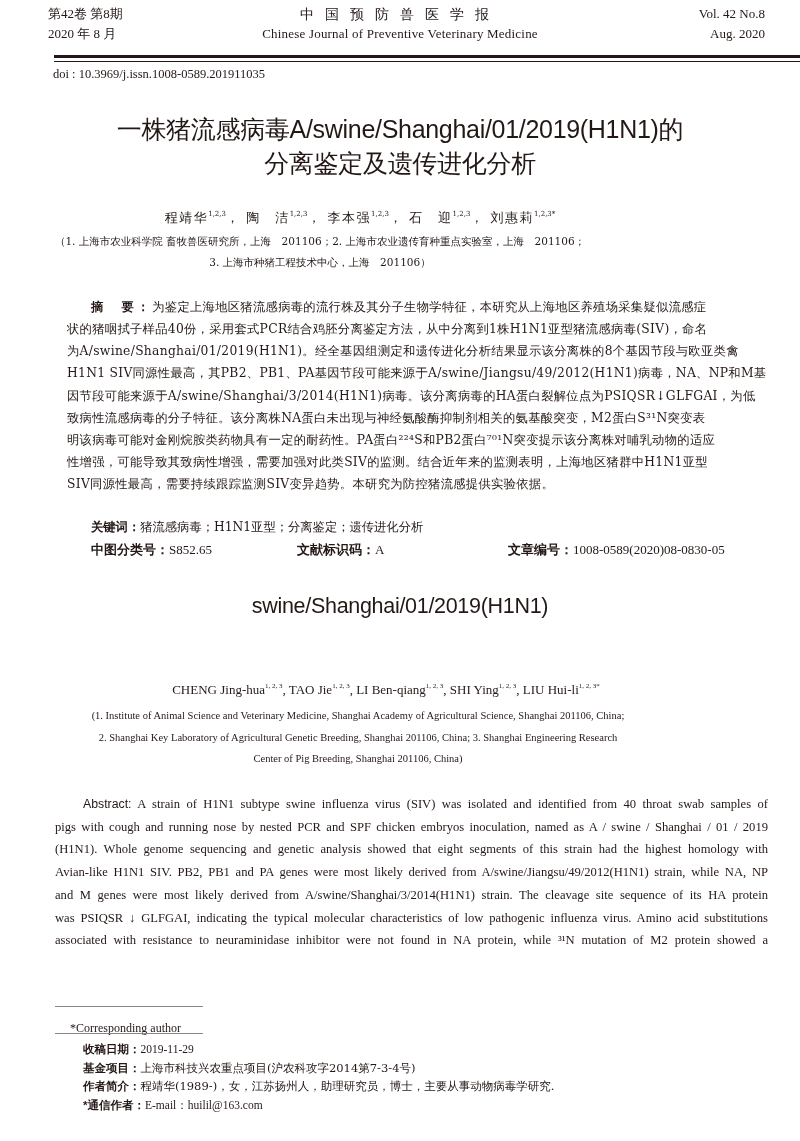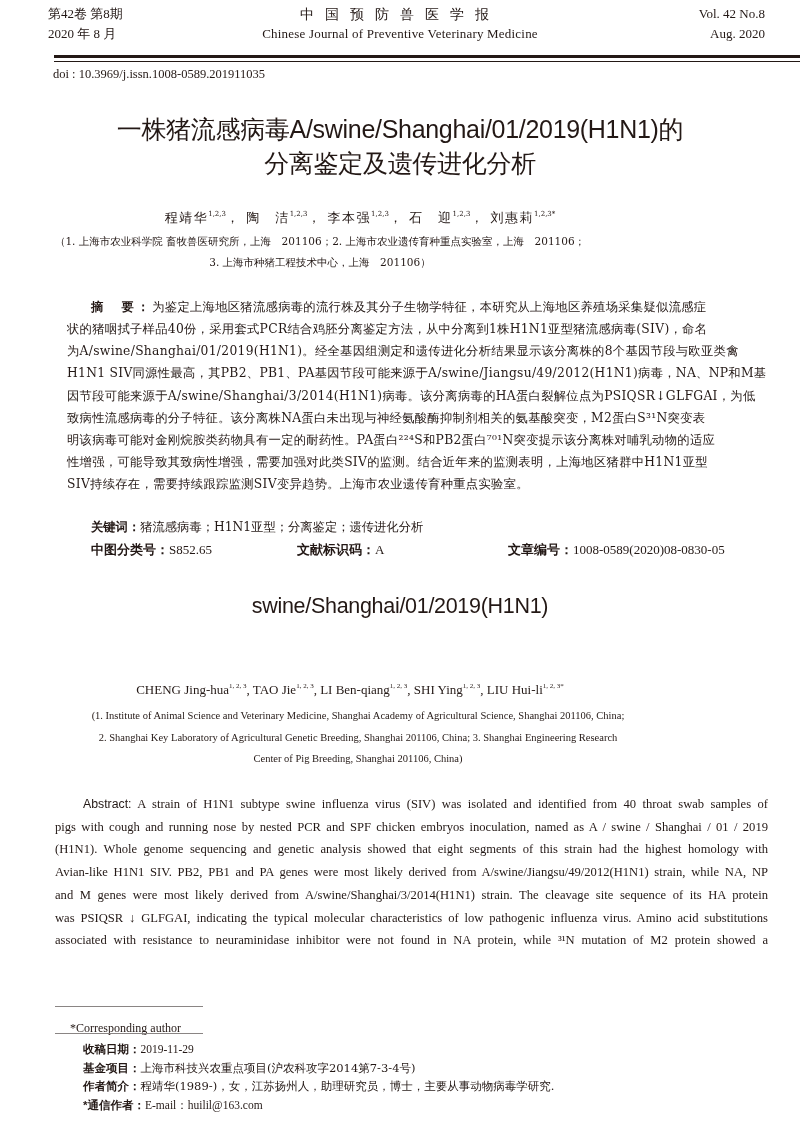--- a/index.html
+++ b/index.html
@@ -84,42 +84,42 @@
   <div style="padding-left:0;"><span class="lbl">摘　要：</span><span>为鉴定上海地区猪流感病毒的流行株及其分子生物学特征，本研究从上海地区养殖场采集疑似流感症</span></div>
 </div>
 <div class="abs abstract-cn" style="left:67px; top:318px; width:700px;">
   <div>状的猪咽拭子样品40份，采用套式PCR结合鸡胚分离鉴定方法，从中分离到1株H1N1亚型猪流感病毒(SIV)，命名</div>
   <div>为A/swine/Shanghai/01/2019(H1N1)。经全基因组测定和遗传进化分析结果显示该分离株的8个基因节段与欧亚类禽</div>
   <div>H1N1 SIV同源性最高，其PB2、PB1、PA基因节段可能来源于A/swine/Jiangsu/49/2012(H1N1)病毒，NA、NP和M基</div>
   <div>因节段可能来源于A/swine/Shanghai/3/2014(H1N1)病毒。该分离病毒的HA蛋白裂解位点为PSIQSR↓GLFGAI，为低</div>
   <div>致病性流感病毒的分子特征。该分离株NA蛋白未出现与神经氨酸酶抑制剂相关的氨基酸突变，M2蛋白S³¹N突变表</div>
   <div>明该病毒可能对金刚烷胺类药物具有一定的耐药性。PA蛋白²²⁴S和PB2蛋白⁷⁰¹N突变提示该分离株对哺乳动物的适应</div>
   <div>性增强，可能导致其致病性增强，需要加强对此类SIV的监测。结合近年来的监测表明，上海地区猪群中H1N1亚型</div>
-  <div style="text-align:left;">SIV持续存在，需要持续跟踪监测SIV变异趋势。上海市农业遗传育种重点实验室。</div>
+  <div style="text-align:left;">SIV同源性最高，需要持续跟踪监测SIV变异趋势。本研究为防控猪流感提供实验依据。</div>
 </div>
 
 <div class="abs kw" style="left:91px; top:516px;">
   <span class="lbl">关键词：</span><span>猪流感病毒；H1N1亚型；分离鉴定；遗传进化分析</span>
 </div>
 
 <div class="abs cls-row" style="left:91px; top:539px;">
   <span class="lbl">中图分类号：</span><span class="serif">S852.65</span>
 </div>
 <div class="abs cls-row" style="left:297px; top:539px;">
   <span class="lbl">文献标识码：</span><span class="serif">A</span>
 </div>
 <div class="abs cls-row" style="left:508px; top:539px;">
   <span class="lbl">文章编号：</span><span class="serif">1008-0589(2020)08-0830-05</span>
 </div>
 
 <div class="abs en-title" style="left:0; top:588px; width:800px;">
   <div>swine/Shanghai/01/2019(H1N1)</div>
 </div>
 
-<div class="abs en-authors" style="left:0; top:682px; width:700px;">
+<div class="abs en-authors" style="left:0; top:682px; width:700px;padding-left:36px;">
   <span><span>CHENG Jing-hua</span><sup>1, 2, 3</sup><span>, </span></span><span><span>TAO Jie</span><sup>1, 2, 3</sup><span>, </span></span><span><span>LI Ben-qiang</span><sup>1, 2, 3</sup><span>, </span></span><span><span>SHI Ying</span><sup>1, 2, 3</sup><span>, </span></span><span><span>LIU Hui-li</span><sup>1, 2, 3*</sup><span></span></span>
 </div>
 <div class="abs en-affil" style="left:0; top:705px; width:716px;">
   <div>(1. Institute of Animal Science and Veterinary Medicine, Shanghai Academy of Agricultural Science, Shanghai 201106, China;</div>
   <div>2. Shanghai Key Laboratory of Agricultural Genetic Breeding, Shanghai 201106, China; 3. Shanghai Engineering Research</div>
   <div>Center of Pig Breeding, Shanghai 201106, China)</div>
 </div>
 
 <div class="abs abstract-en" style="left:55px; top:793px; width:713px;">
   <p style="padding-left:28px;"><span class="lbl">Abstract:</span><span> A strain of H1N1 subtype swine influenza virus (SIV) was isolated and identified from 40 throat swab samples of</span></p>

